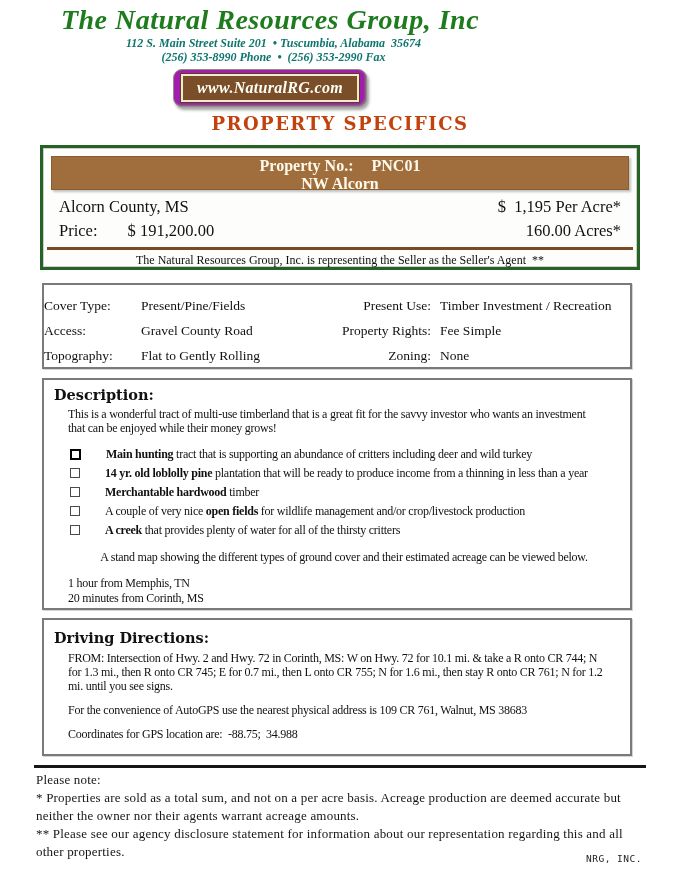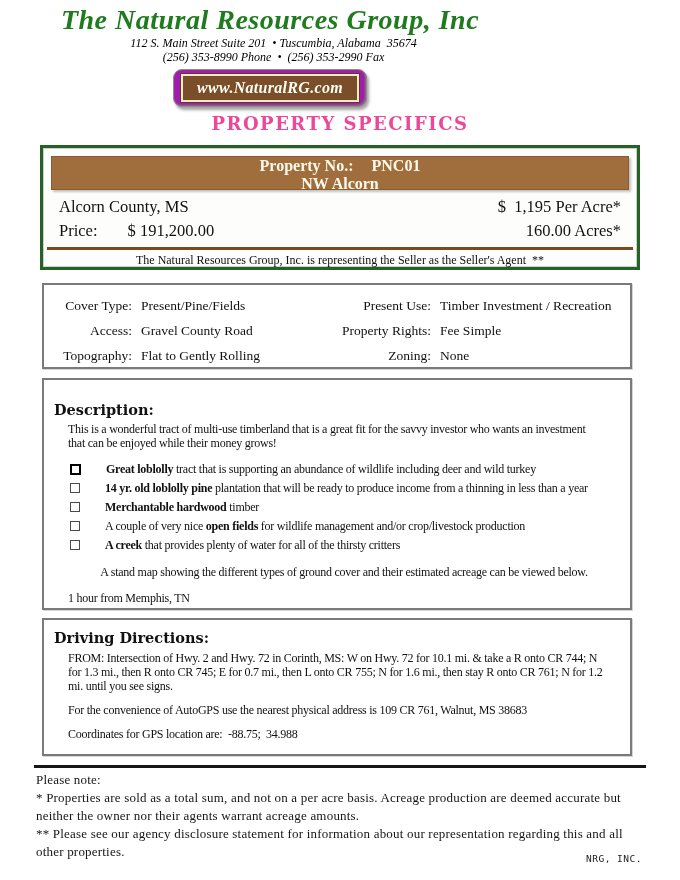--- a/index.html
+++ b/index.html
@@ -7,38 +7,38 @@
     width:680px;height:880px;position:relative;background:#ffffff;
     font-family:"Liberation Serif", serif;color:#111;overflow:hidden;
   }
   
   .header{position:absolute;top:4px;left:0;width:540px;text-align:center;}
   .company-name{
     color:#1e7b1e;font-size:28px;font-weight:bold;font-style:italic;
     line-height:32px;letter-spacing:0.5px;
   }
   .addr-line{
-    color:#000000;font-size:12px;font-weight:normal;font-style:italic;line-height:14px;padding-left:7px;
+    color:#0f766e;font-size:12px;font-weight:bold;font-style:italic;line-height:14px;padding-left:7px;
   }
   .site-button{
     display:inline-block;margin-top:5px;background:#a21caf;
     border:1px solid #8f8f85;border-radius:9px;padding:4px 7px;
     box-shadow:2px 3px 3px rgba(90,90,90,0.55), inset -1px -1px 2px #7e7e74;
     cursor:pointer;
   }
   .site-button-inner{
     background:#7a4e28;border:2px solid #efe9cd;outline:1px solid #5f3c1d;
     padding:3px 14px;color:#fffef5;font-size:16px;font-weight:bold;font-style:italic;
     letter-spacing:0.3px;
   }
   
   .page-title{
     position:absolute;top:113px;left:0;width:680px;text-align:center;
     font-family:"DejaVu Serif", serif;font-weight:bold;font-size:18px;
-    letter-spacing:1.5px;color:#ec4899;
+    letter-spacing:1.5px;color:#c2410c;
   }
   
   .property-box{
     position:absolute;top:145px;left:40px;width:600px;height:125px;
     box-sizing:border-box;border:3px solid #256325;background:#fdfdfb;
     box-shadow:inset 1px 1px 0 #cfcfcf, inset -1px -1px 0 #cfcfcf;
   }
   .prop-bar{
     margin:8px 8px 0 8px;height:32px;background:#a06e3c;
     border:1px solid #8a5c30;box-shadow:2px 2px 2px #c2c2c2;
@@ -55,26 +55,26 @@
   }
   
   .gray-box{
     position:absolute;left:42px;width:590px;box-sizing:border-box;
     border:2px solid #7a7a7a;background:#fff;
     box-shadow:1px 1px 0 #d5d5d5;
   }
   
   .details-box{top:283px;height:86px;padding:8px 0 0 0;font-size:13.5px;}
   .details-row{display:flex;line-height:25px;}
-  .lbl-l{width:88px;text-align:right;}
+  .lbl-l{width:88px;}
   .val-l{width:196px;margin-left:9px;}
   .lbl-r{width:94px;text-align:right;}
   .val-r{margin-left:9px;}
   
-  .desc-box{top:378px;height:232px;padding:20px 10px;}
+  .desc-box{top:378px;height:232px;padding:5px 10px;}
   .section-heading{
     font-family:"DejaVu Serif", serif;font-weight:bold;font-size:14.5px;line-height:19px;
   }
   .small-body{font-size:12px;letter-spacing:-0.25px;}
   .desc-intro{margin:4px 0 0 14px;width:532px;line-height:13.5px;}
   .bullet-list{margin-top:12px;}
   .bullet{display:flex;margin:0 0 4px 16px;line-height:15px;}
   .bullet-box{
     flex:0 0 auto;width:8px;height:8px;border:1px solid #4a4a4a;margin-top:2px;background:#fff;
   }
@@ -157,21 +157,21 @@
     <span class="val-r">None</span>
   </div>
 </div>
 
 <div class="gray-box desc-box">
   <div class="section-heading">Description:</div>
   <div class="desc-intro small-body">This is a wonderful tract of multi-use timberland that is a great fit for the savvy investor who wants an investment that can be enjoyed while their money grows!</div>
   <div class="bullet-list">
     <div class="bullet small-body">
       <span class="bullet-box"></span>
-      <span class="bullet-text"><span></span><b>Great loblolly</b><span> tract that is supporting an abundance of wildlife including deer and wild turkey</span></span>
+      <span class="bullet-text"><span></span><b>Main hunting</b><span> tract that is supporting an abundance of critters including deer and wild turkey</span></span>
     </div>
     <div class="bullet small-body">
       <span class="bullet-box"></span>
       <span class="bullet-text"><span></span><b>14 yr. old loblolly pine</b><span> plantation that will be ready to produce income from a thinning in less than a year</span></span>
     </div>
     <div class="bullet small-body">
       <span class="bullet-box"></span>
       <span class="bullet-text"><span></span><b>Merchantable hardwood</b><span> timber</span></span>
     </div>
     <div class="bullet small-body">
@@ -179,20 +179,21 @@
       <span class="bullet-text"><span>A couple of very nice </span><b>open fields</b><span> for wildlife management and/or crop/livestock production</span></span>
     </div>
     <div class="bullet small-body">
       <span class="bullet-box"></span>
       <span class="bullet-text"><span></span><b>A creek</b><span> that provides plenty of water for all of the thirsty critters</span></span>
     </div>
   </div>
   <div class="stand-note small-body">A stand map showing the different types of ground cover and their estimated acreage can be viewed below.</div>
   <div class="distances small-body">
     <div>1 hour from Memphis, TN</div>
+    <div>20 minutes from Corinth, MS</div>
   </div>
 </div>
 
 <div class="gray-box driving-box">
   <div class="section-heading">Driving Directions:</div>
   <div class="directions small-body">FROM: Intersection of Hwy. 2 and Hwy. 72 in Corinth, MS: W on Hwy. 72 for 10.1 mi. &amp; take a R onto CR 744; N for 1.3 mi., then R onto CR 745; E for 0.7 mi., then L onto CR 755; N for 1.6 mi., then stay R onto CR 761; N for 1.2 mi. until you see signs.</div>
   <div class="gps-note small-body">For the convenience of AutoGPS use the nearest physical address is 109 CR 761, Walnut, MS 38683</div>
   <div class="coords small-body">Coordinates for GPS location are:&nbsp; -88.75;&nbsp; 34.988</div>
 </div>
 

